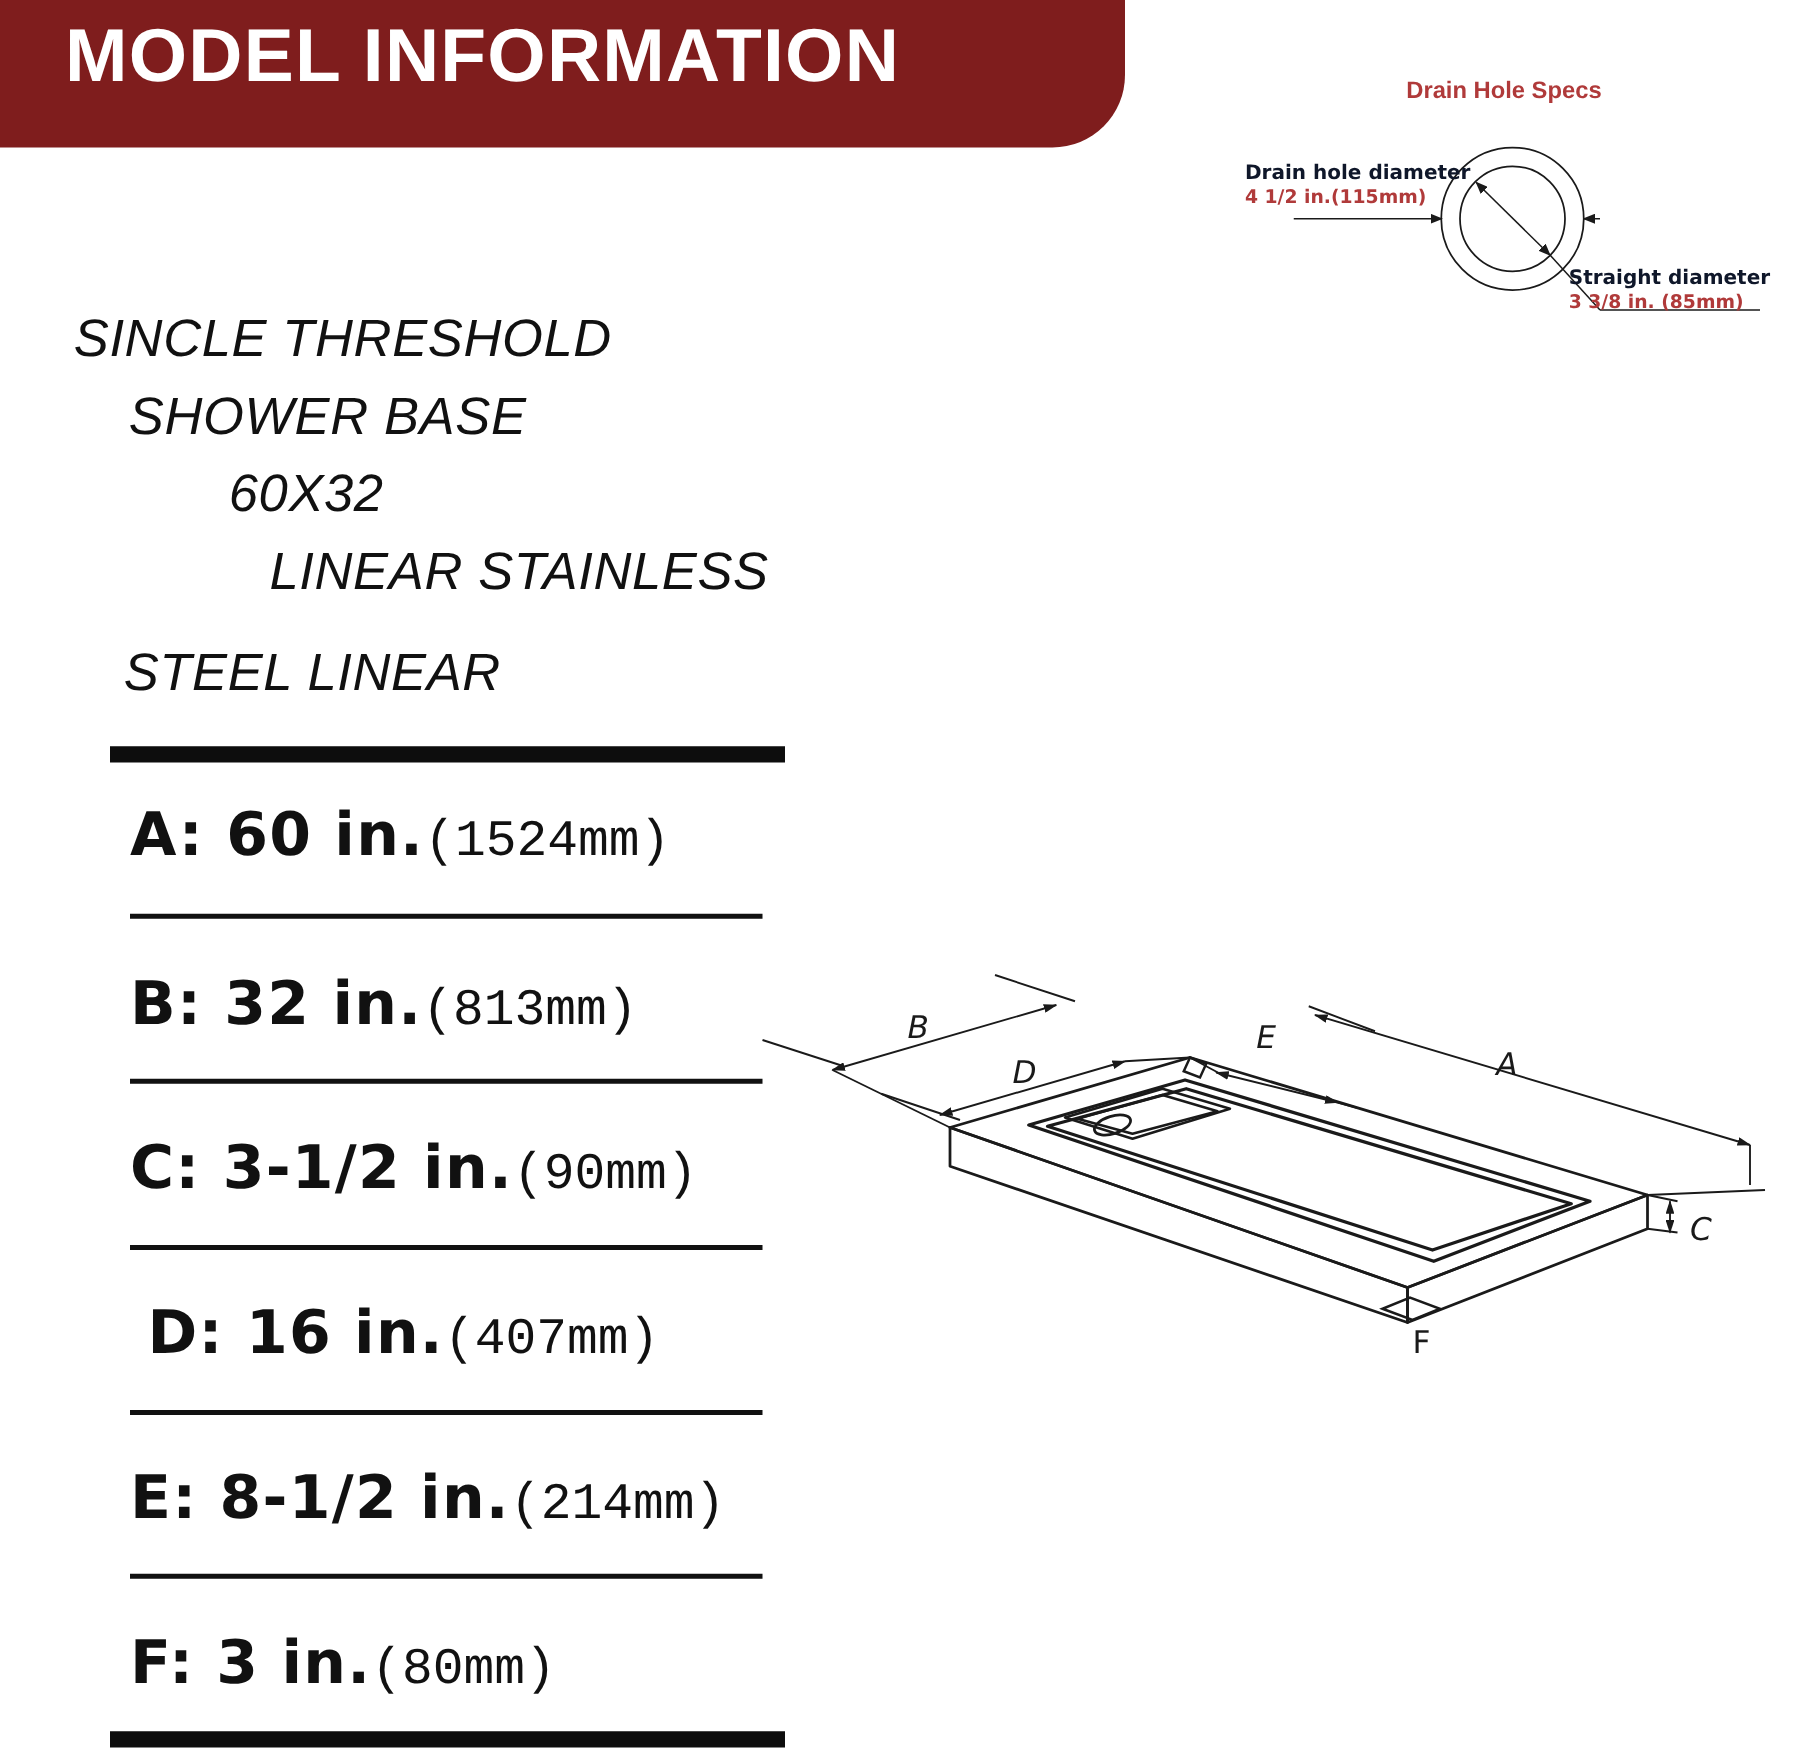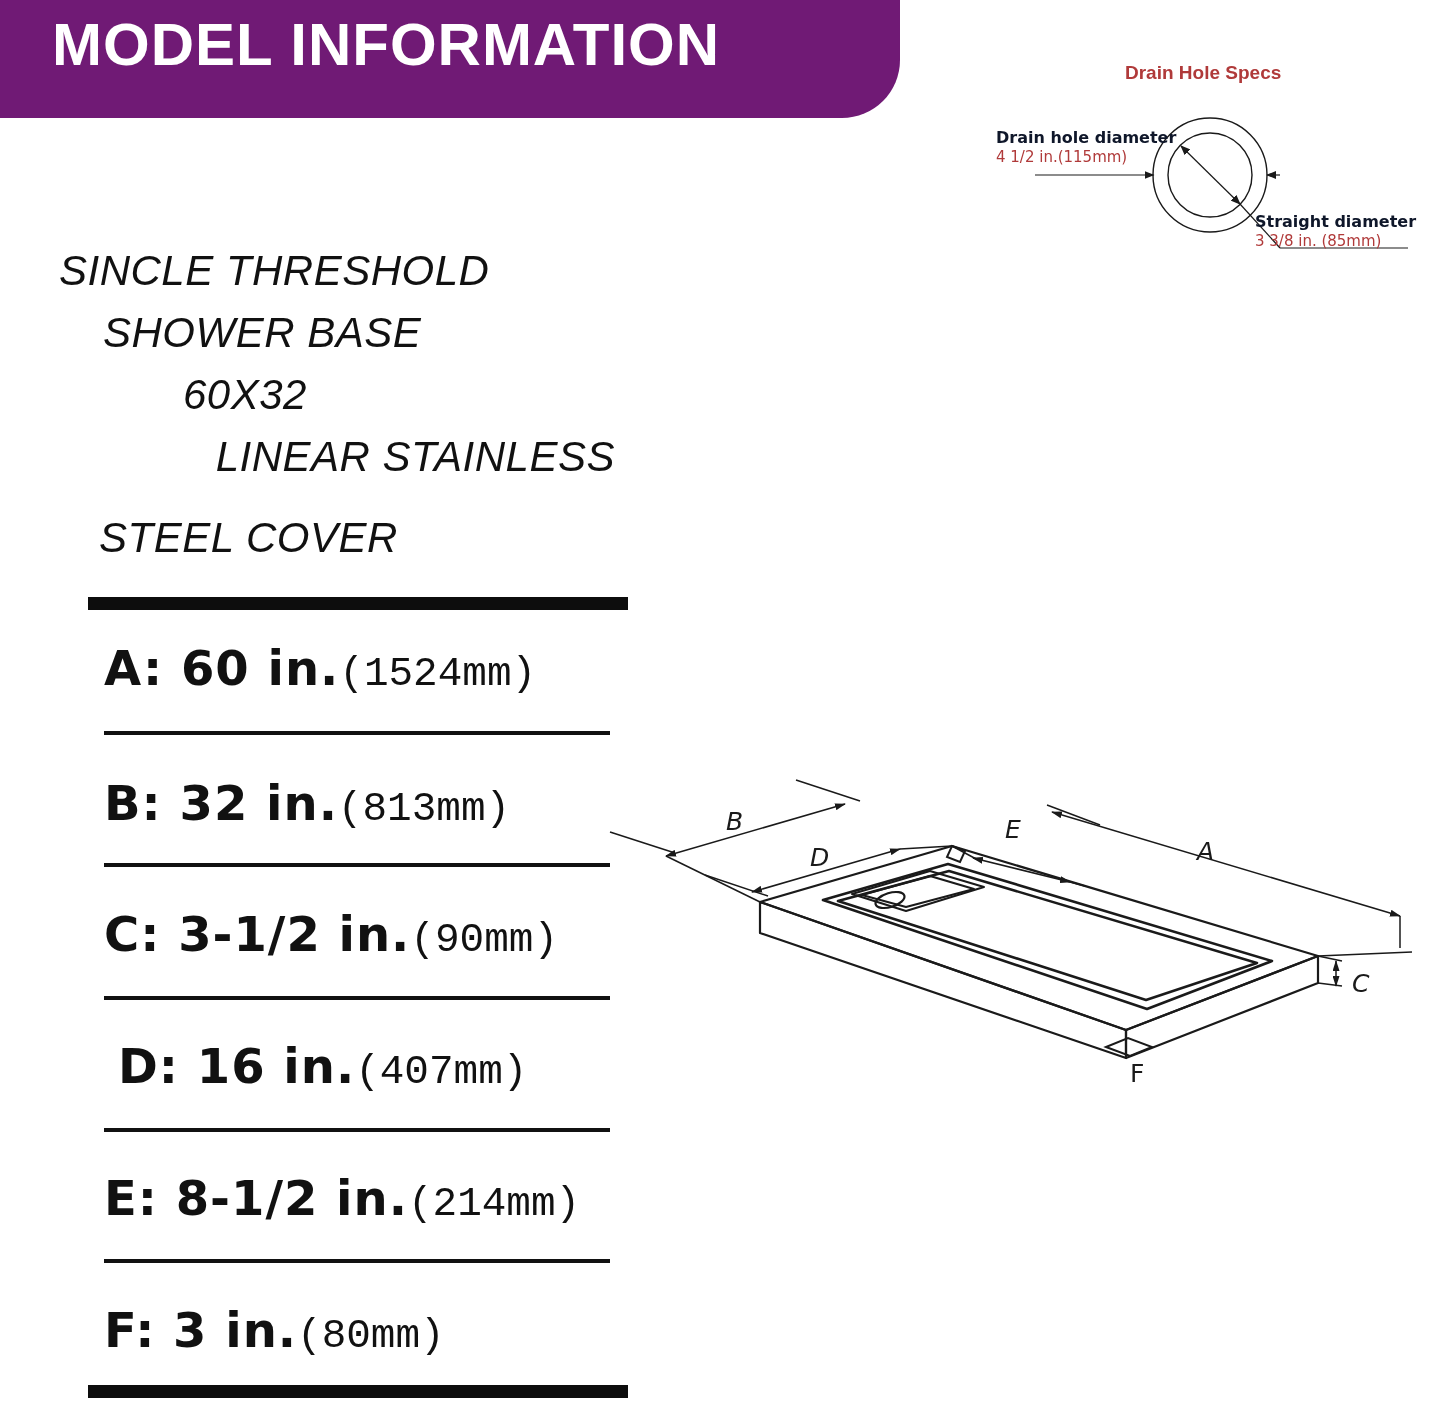--- a/index.html
+++ b/index.html
@@ -16,21 +16,21 @@
     color: #111111;
   }
 
   
   .header-banner {
     position: absolute;
     left: 0;
     top: 0;
     width: 900px;
     height: 118px;
-    background: #701a75;
+    background: #7f1d1d;
     border-bottom-right-radius: 58px;
   }
   .header-title {
     position: absolute;
     left: 52px;
     top: 10px;
     font-size: 60px;
     font-weight: bold;
     color: #ffffff;
     letter-spacing: 1px;
@@ -121,21 +121,21 @@
   }
   .drain-label .lbl-name {
     display: block;
     font-size: 16px;
     font-weight: bold;
     color: #0f172a;
   }
   .drain-label .lbl-val {
     display: block;
     font-size: 15px;
-    font-weight: normal;
+    font-weight: bold;
     color: #b03a3a;
   }
   .drain-label.left { left: 16px; top: 76px; }
   .drain-label.right { left: 275px; top: 160px; }
 
   
   .iso-drawing {
     position: absolute;
     left: 600px;
     top: 770px;
@@ -150,21 +150,21 @@
 
 <div class="header-banner">
   <div class="header-title">MODEL INFORMATION</div>
 </div>
 
 <div class="product-title">
   <span class="tline l1">SINCLE THRESHOLD</span>
   <span class="tline l2">SHOWER BASE</span>
   <span class="tline l3">60X32</span>
   <span class="tline l4">LINEAR STAINLESS</span>
-  <span class="tline l5">STEEL COVER</span>
+  <span class="tline l5">STEEL LINEAR</span>
 </div>
 
 <div class="bar-thick" style="top:597px;"></div>
 
 <div class="dim-row" style="top:640px;">
   <span class="dim-main">A: 60 in.</span><span class="dim-mm">(1524mm)</span>
 </div>
 <div class="bar-thin" style="top:731px;"></div>
 
 <div class="dim-row" style="top:775px;">

